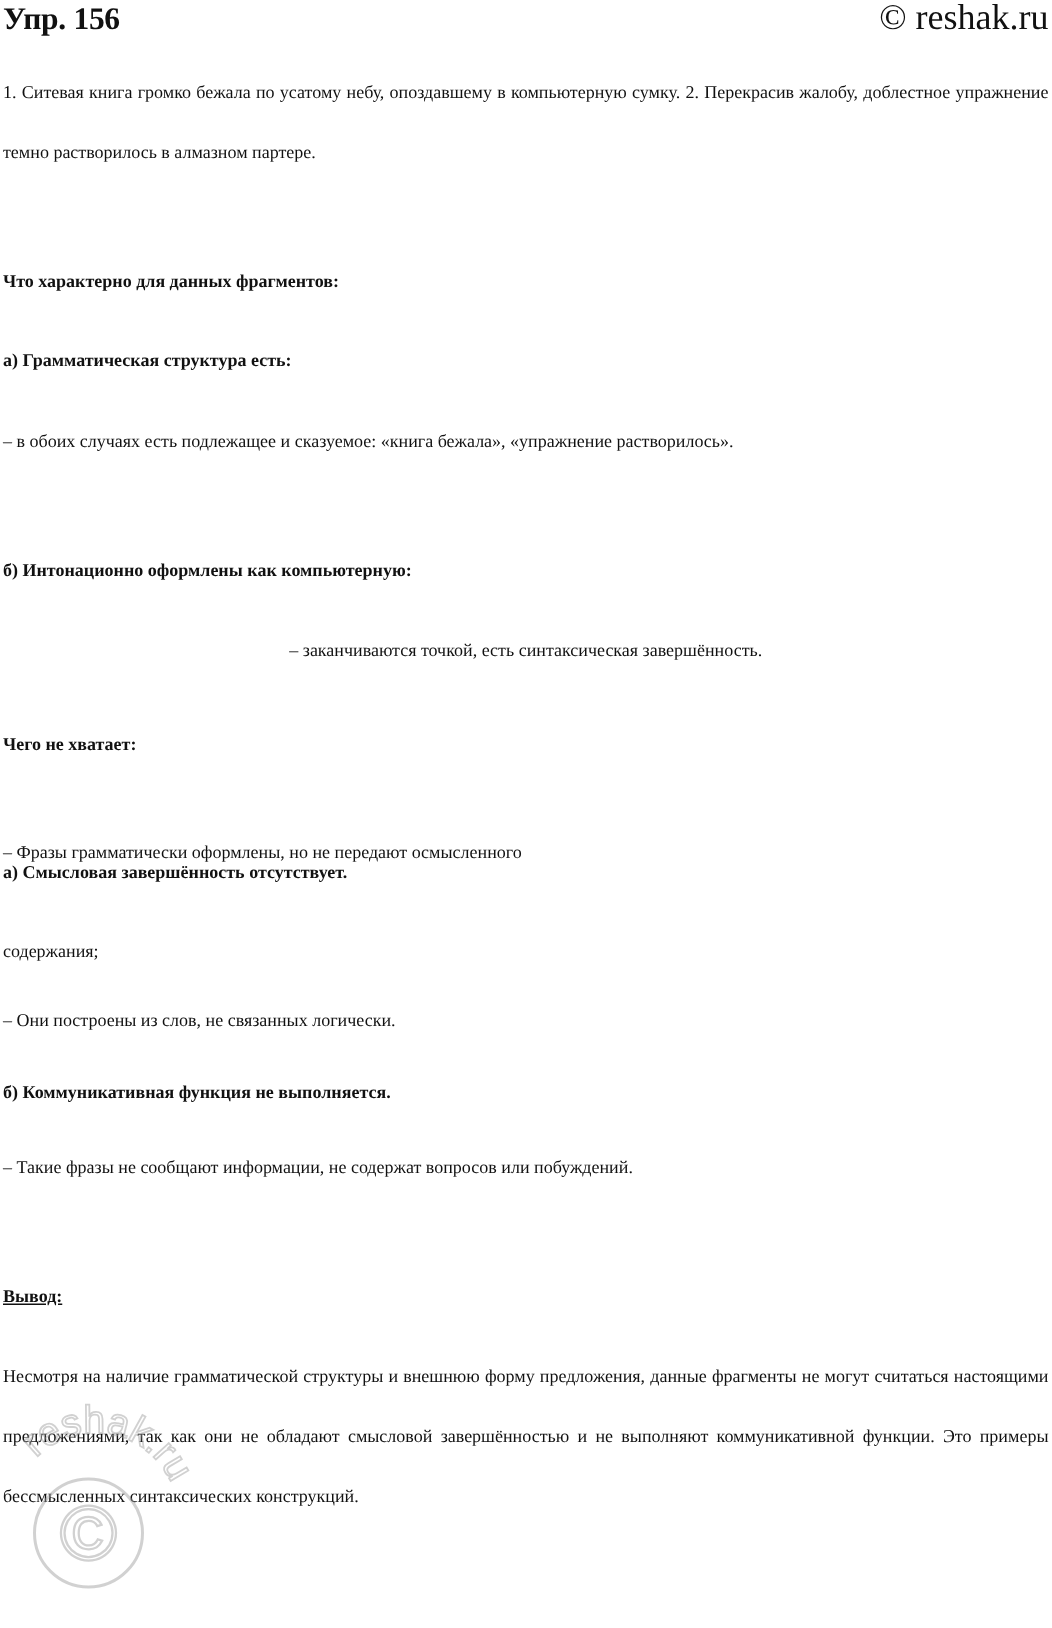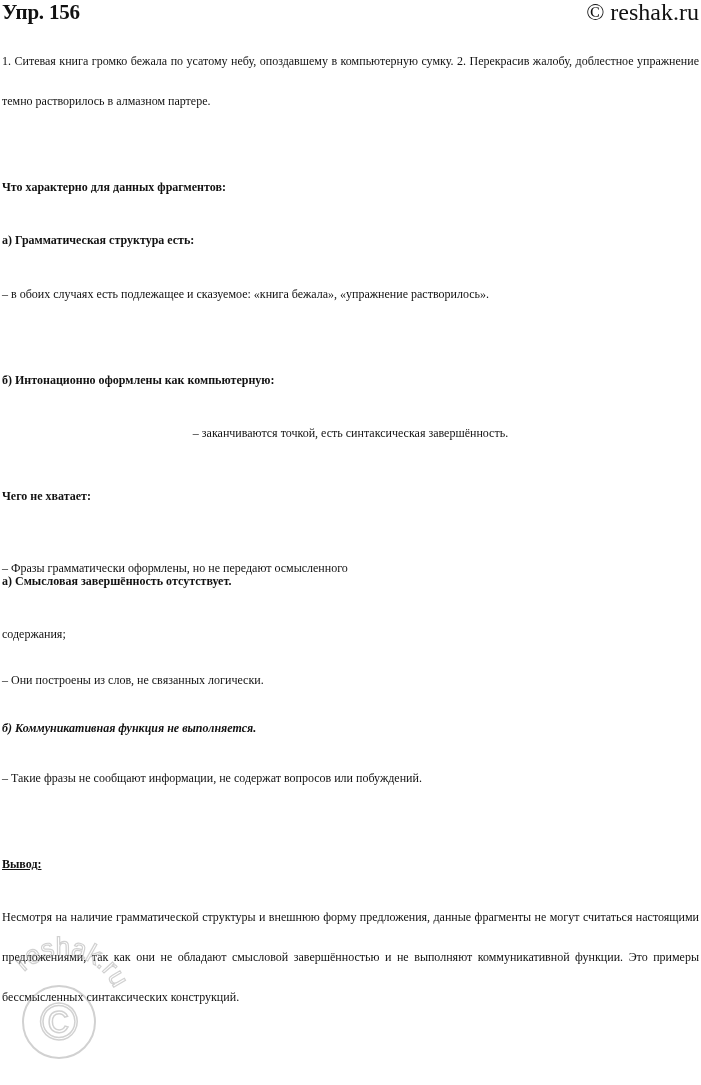--- a/index.html
+++ b/index.html
@@ -89,21 +89,21 @@
 <p class="block bold" style="top:484px;">Чего не хватает:</p>
 
 <p class="block bold" style="top:521px;margin-top:48px;">а) Смысловая завершённость отсутствует.</p>
 
 <p class="block line" style="top:556px;">– Фразы грамматически оформлены, но не передают осмысленного</p>
 
 <p class="block line" style="top:622px;">содержания;</p>
 
 <p class="block line" style="top:668px;">– Они построены из слов, не связанных логически.</p>
 
-<p class="block bold" style="top:716px;font-style:italic;">б) Коммуникативная функция не выполняется.</p>
+<p class="block bold" style="top:716px;">б) Коммуникативная функция не выполняется.</p>
 
 <p class="block para" style="top:758px;">– Такие фразы не сообщают информации, не содержат вопросов или побуждений.</p>
 
 <p class="block bold" style="top:852px;text-decoration:underline;">Вывод:</p>
 
 <p class="block para" style="top:897px;">Несмотря на наличие грамматической структуры и внешнюю форму предложения, данные фрагменты не могут считаться настоящими предложениями, так как они не обладают смысловой завершённостью и не выполняют коммуникативной функции. Это примеры бессмысленных синтаксических конструкций.</p>
 
 <div class="watermark">
   <svg width="120" height="170" viewBox="0 0 120 170">
     <circle cx="45" cy="110" r="36" fill="none" stroke="#9a9a9a" stroke-width="2"></circle>

